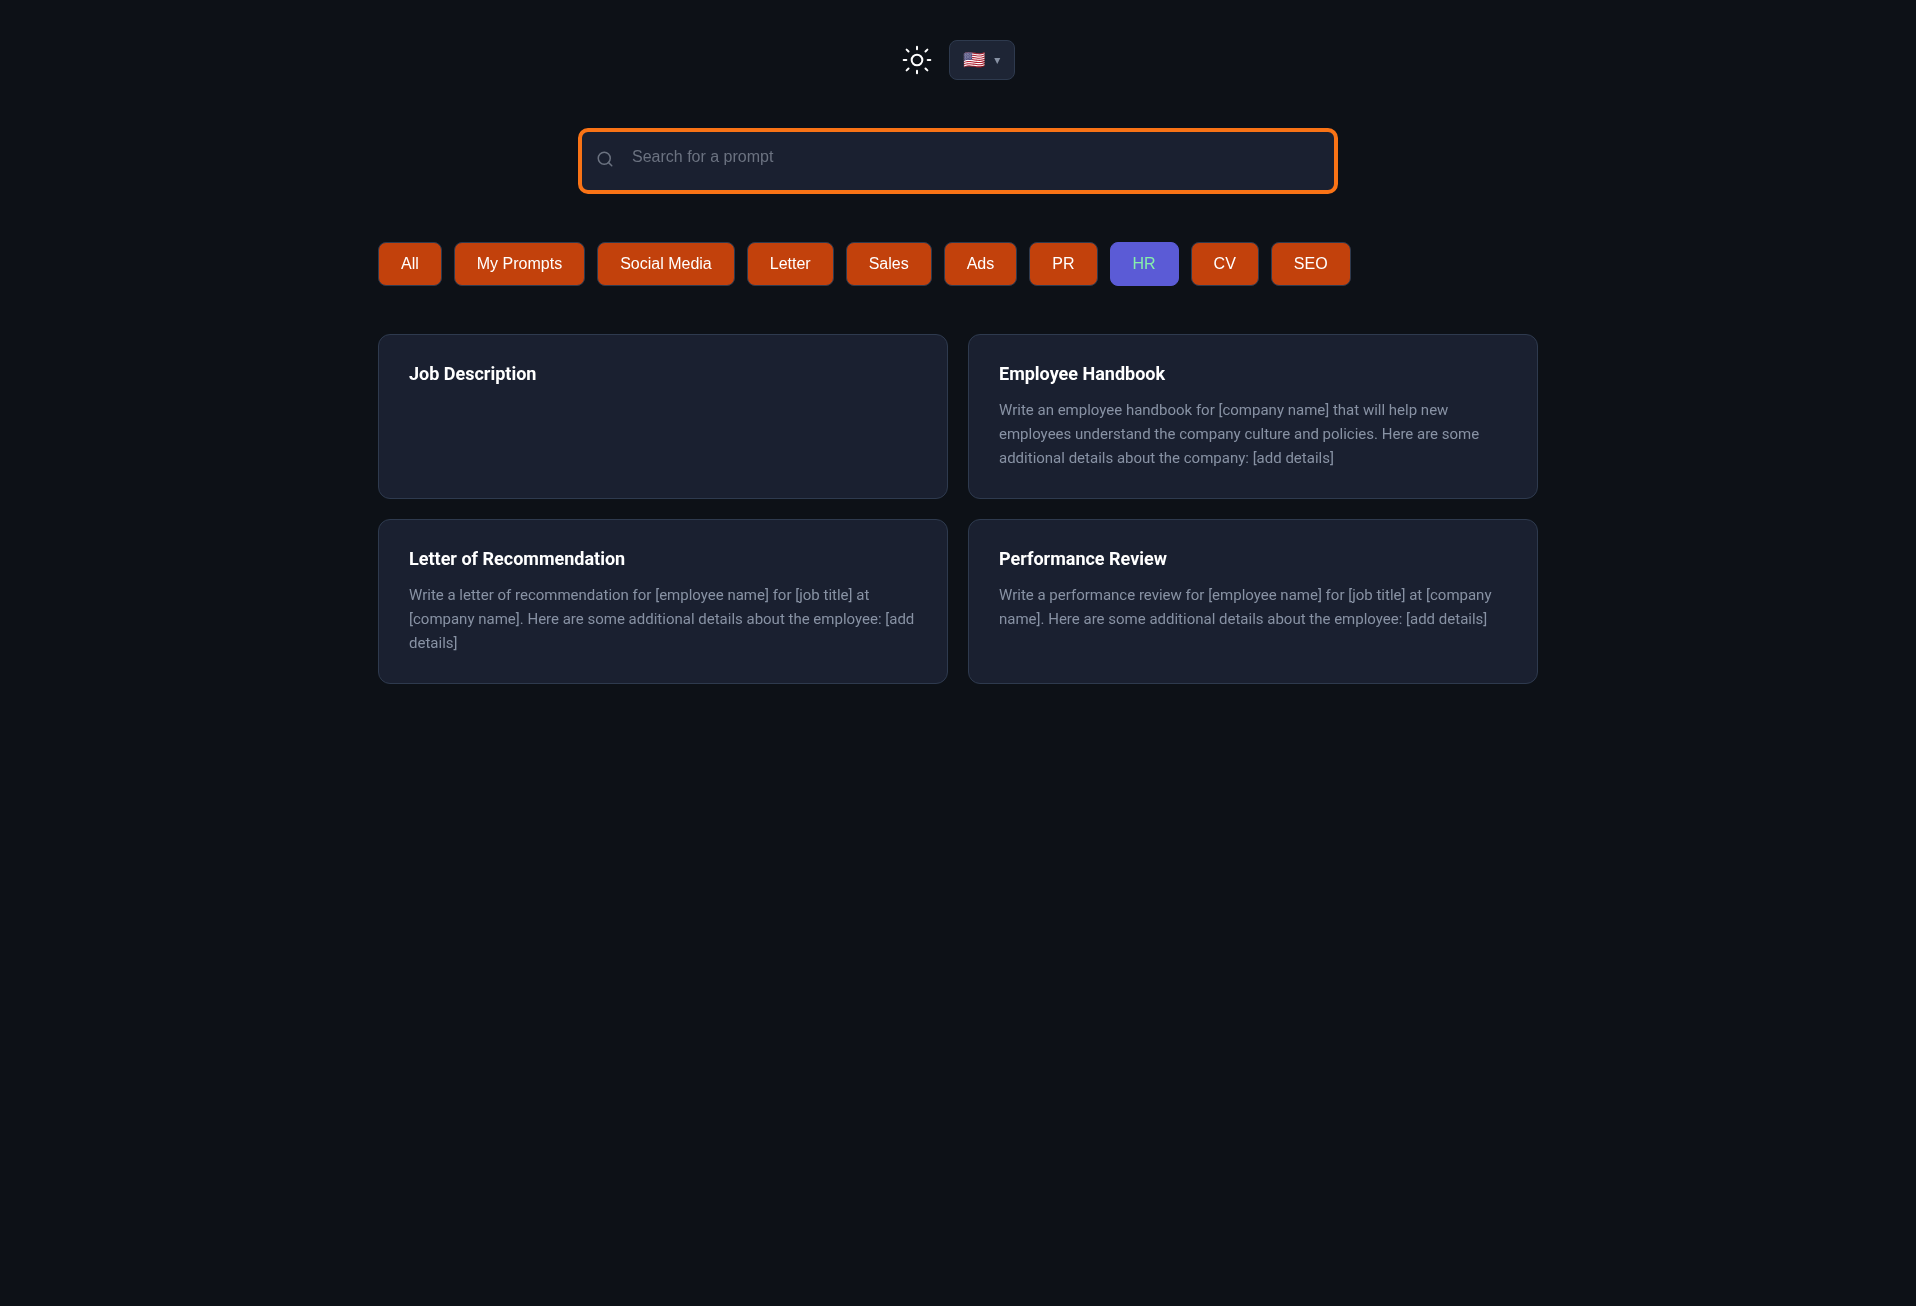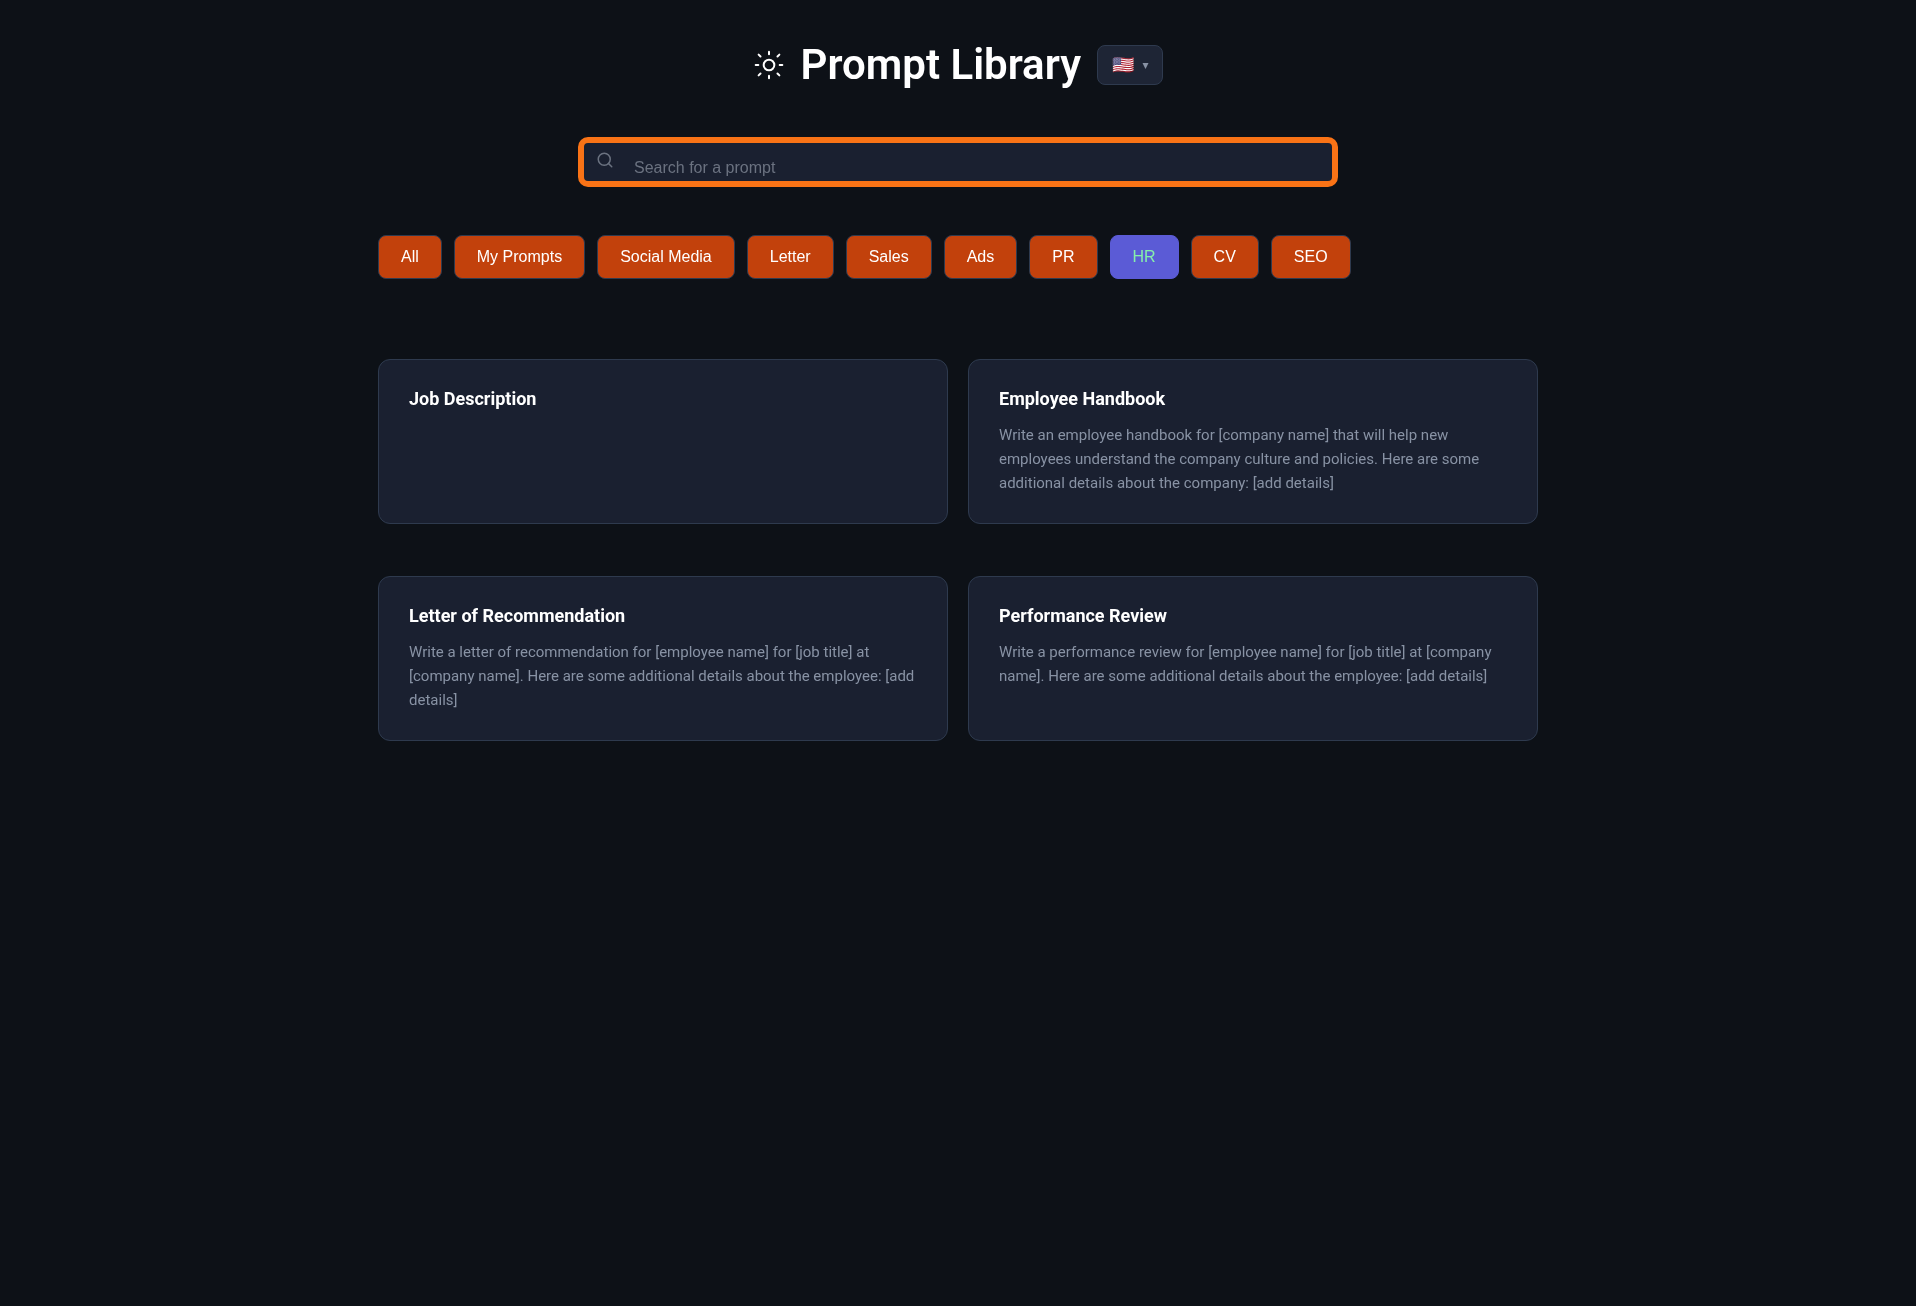--- a/index.html
+++ b/index.html
@@ -81,23 +81,23 @@
       left: 18px;
       top: 50%;
       transform: translateY(-50%);
       color: #6b7280;
       font-size: 18px;
     }
 
     .search-input {
       width: 100%;
       background-color: #1a2030;
-      border: 6px solid #f97316;
+      border: 4px solid #f97316;
       border-radius: 10px;
-      padding: 16px 18px 4px 50px;
+      padding: 16px 18px 24px 50px;
       font-size: 16px;
       color: #ffffff;
       outline: none;
     }
 
     .search-input::placeholder {
       color: #6b7280;
     }
 
     
@@ -136,21 +136,20 @@
       gap: 20px;
     }
 
     .prompt-card {
       background-color: #1a2030;
       border: 1px solid #2e3a4e;
       border-radius: 12px;
       padding: 28px 30px;
       cursor: pointer;
       transition: background-color 0.2s;
-      margin-top: 32px;
     }
 
     .card-title {
       font-size: 18px;
       font-weight: 700;
       color: #ffffff;
       margin-bottom: 14px;
     }
 
     .card-description {
@@ -171,21 +170,20 @@
         <line x1="12" y1="2" x2="12" y2="4"></line>
         <line x1="12" y1="20" x2="12" y2="22"></line>
         <line x1="4.22" y1="4.22" x2="5.64" y2="5.64"></line>
         <line x1="18.36" y1="18.36" x2="19.78" y2="19.78"></line>
         <line x1="2" y1="12" x2="4" y2="12"></line>
         <line x1="20" y1="12" x2="22" y2="12"></line>
         <line x1="4.22" y1="19.78" x2="5.64" y2="18.36"></line>
         <line x1="18.36" y1="5.64" x2="19.78" y2="4.22"></line>
       </svg>
     </span>
-    <h1 class="page-title">Prompt Library</h1>
     <button class="lang-selector">
       <span class="flag">🇺🇸</span>
       <span class="chevron">▾</span>
     </button>
   </div>
 
   <div class="search-container">
     <span class="search-icon">
       <svg width="18" height="18" viewBox="0 0 24 24" fill="none" stroke="currentColor" stroke-width="2" stroke-linecap="round" stroke-linejoin="round">
         <circle cx="11" cy="11" r="8"></circle>

